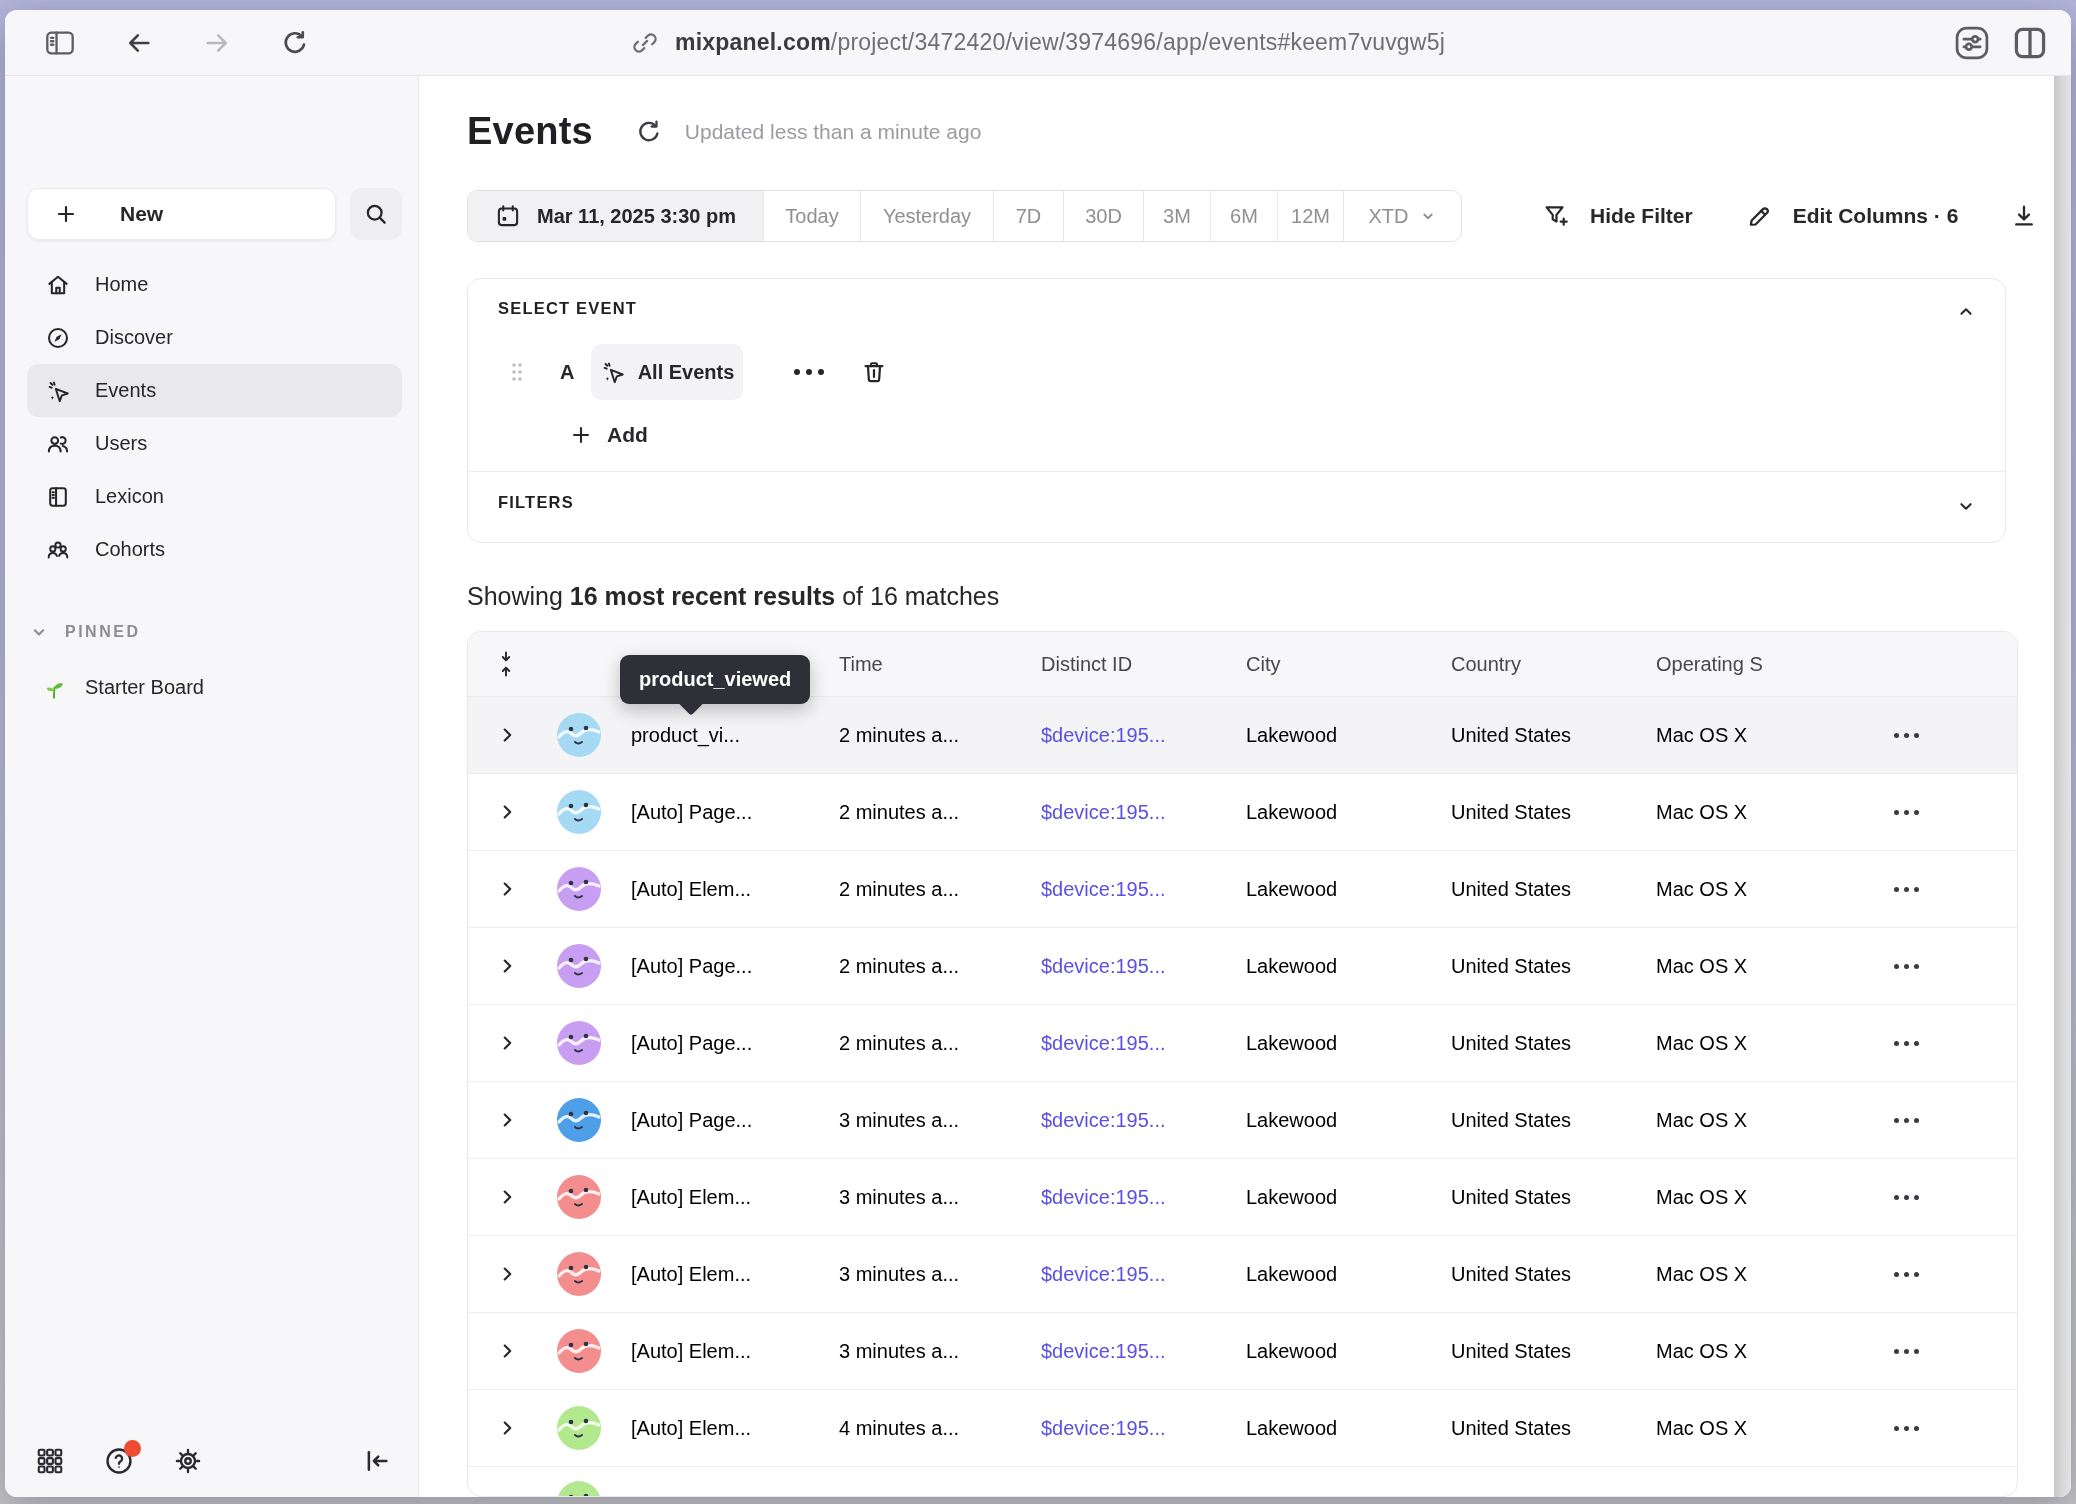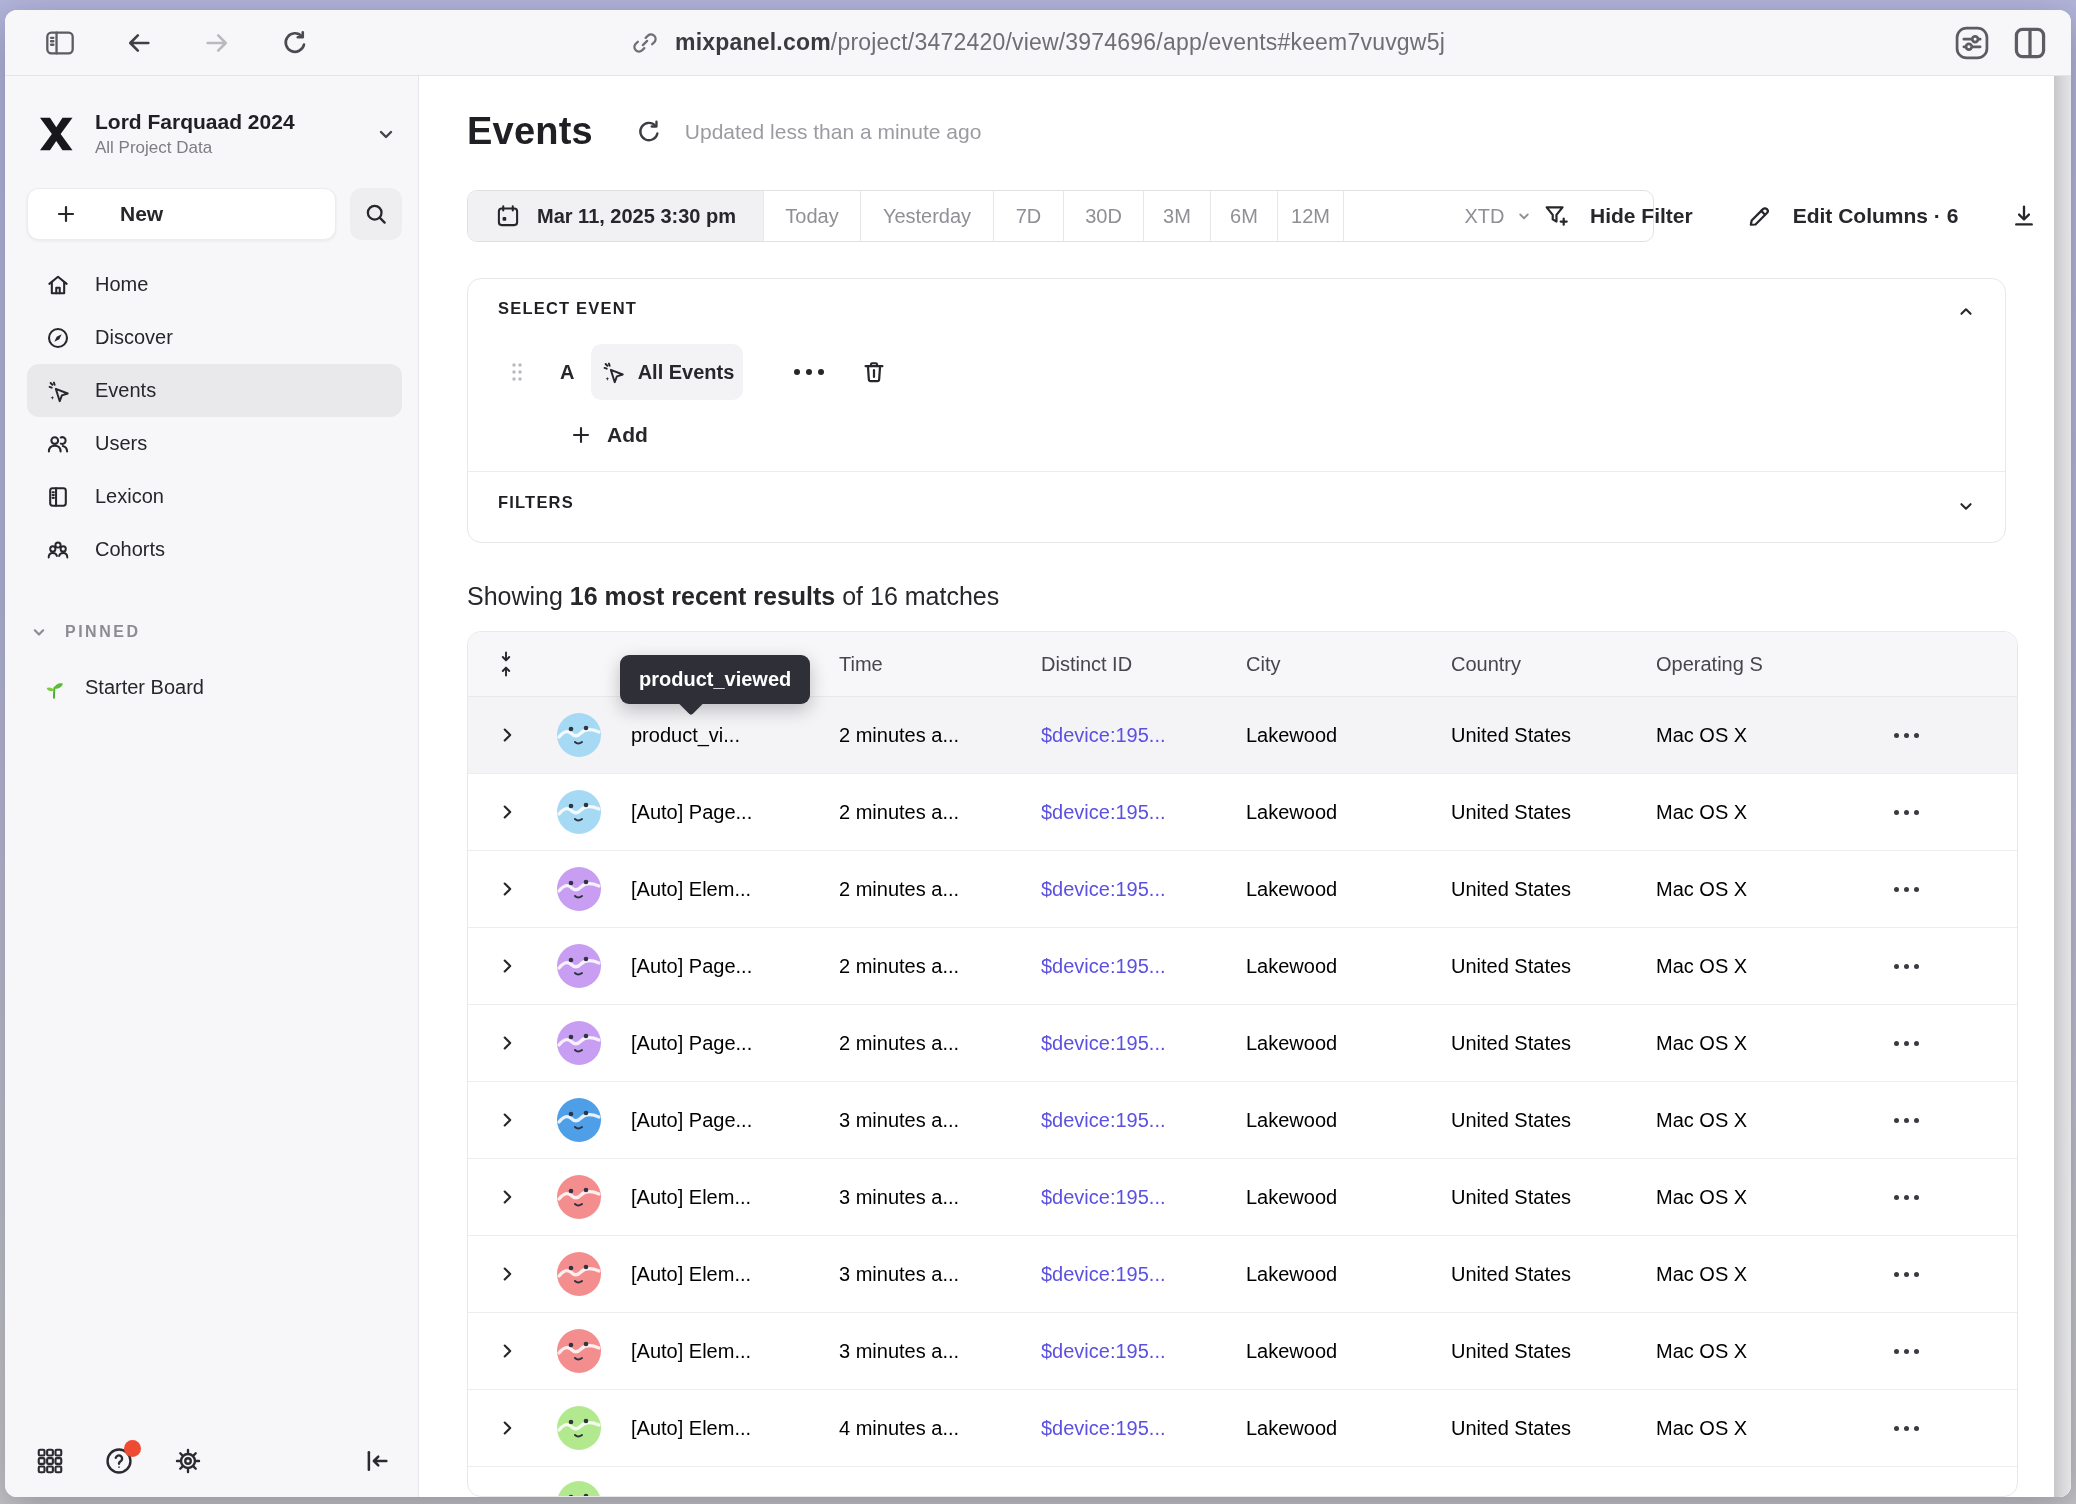--- a/index.html
+++ b/index.html
@@ -69,21 +69,21 @@
   .scroll-strip {
     position:absolute; right:0; top:0; bottom:0; width:17px;
     background:linear-gradient(90deg,#c7c7cb 0%,#d6d6d9 45%,#e4e4e6 100%);
   }
   .page-hdr { position:absolute; left:48px; top:34px; display:flex; align-items:center; }
   .page-title { font-size:38px; font-weight:700; color:#1f1f24; letter-spacing:.2px; }
   .refresh-btn { margin-left:42px; cursor:pointer; }
   .updated { margin-left:22px; font-size:21px; color:#9b9ba1; }
   
   .datebar {
-    position:absolute; left:48px; top:114px; width:1187px; height:52px;
+    position:absolute; left:48px; top:114px; width:995px; height:52px;
     border:1px solid #e1e1e5; border-radius:10px; display:flex; overflow:hidden; background:#fff;
   }
   .seg { display:flex; align-items:center; justify-content:center; border-right:1px solid #e7e7ea; font-size:20px; font-weight:500; color:#8f8f96; cursor:pointer; white-space:nowrap; }
   .seg:last-child { border-right:none; }
   .seg-date { width:296px; background:#f1f1f3; gap:16px; color:#26262b; font-weight:700; }
   .seg-xtd { gap:10px; }
   .hdr-actions { position:absolute; left:1123px; top:114px; height:52px; display:flex; align-items:center; gap:52px; }
   .act-btn { display:flex; align-items:center; gap:20px; cursor:pointer; white-space:nowrap; }
   .act-btn span { font-size:21px; font-weight:700; color:#26262b; }
   
@@ -196,36 +196,20 @@
           <rect x="4" y="4" width="20" height="20" rx="4.5"></rect>
             <path d="M14 4 V24"></path>
         </svg>
       </div>
     </div>
   </div>
 
   <div class="content">
 
     <aside class="sidebar">
-      <div class="project-row">
-        <div class="logo">
-          <svg class="ic" width="40" height="44" viewBox="0 0 32 32" fill="#17171c">
-            <path d="M4 3 L12 3 L17 10.5 L22 3 L30 3 L20.5 16 L30 29 L22 29 L17 21.5 L12 29 L4 29 L13.5 16 Z"></path>
-          </svg>
-        </div>
-        <div class="proj-text">
-          <div class="proj-name">Lord Farquaad 2024</div>
-          <div class="proj-sub">All Project Data</div>
-        </div>
-        <div class="proj-chevron">
-          <svg class="ic" width="24" height="24" viewBox="0 0 24 24" fill="none" stroke="#43434a" stroke-width="2.4" stroke-linecap="round" stroke-linejoin="round">
-              <path d="M7 10 L12 15 L17 10"></path>
-            </svg>
-        </div>
-      </div>
 
       <div class="new-row">
         <div class="new-btn">
           <svg class="ic" width="24" height="24" viewBox="0 0 24 24" fill="none" stroke="#26262b" stroke-width="2.2" stroke-linecap="round">
               <path d="M12 5 V19 M5 12 H19"></path>
             </svg>
           <span>New</span>
         </div>
         <div class="search-btn">
           <svg class="ic" width="26" height="26" viewBox="0 0 24 24" fill="none" stroke="#26262b" stroke-width="2.1" stroke-linecap="round">

